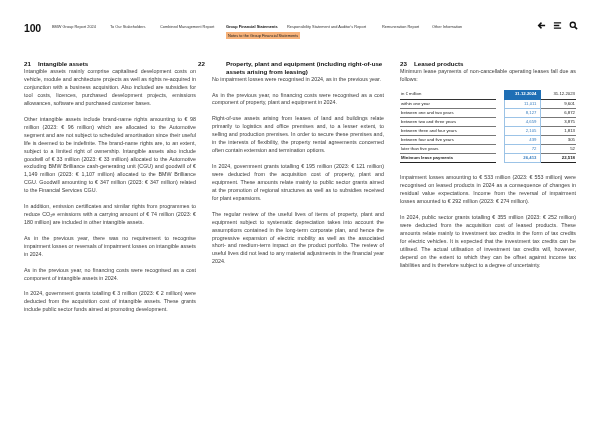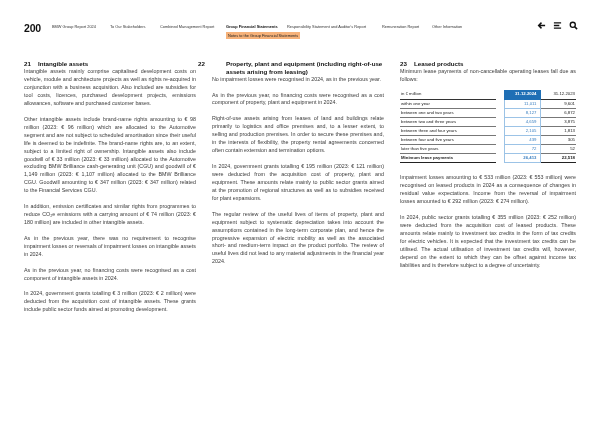--- a/index.html
+++ b/index.html
@@ -32,21 +32,21 @@
   .tbl td.c23 { text-align: right; color: #222; border-bottom: 0.7px solid #777; width: 36px; padding-left: 4px; }
   .tbl tr.head td.c24 { background: #1f6fb5; color: #fff; font-weight: bold; border-color: #1f6fb5; }
   .tbl tr.head td.lbl, .tbl tr.head td.c23 { border-bottom: 1px solid #333; }
   .tbl tr.total td { font-weight: bold; }
   .tbl tr.total td.lbl, .tbl tr.total td.c23 { border-bottom: 1.2px solid #222; }
 </style>
 </head>
 <body>
 
 <div class="header">
-  <div class="page-num">200</div>
+  <div class="page-num">100</div>
   <div class="nav" style="left:0;">
     <a class="nav-item" style="left:52px;">BMW Group Report 2024</a>
     <a class="nav-item" style="left:110px;">To Our Stakeholders</a>
     <a class="nav-item" style="left:160px;">Combined Management Report</a>
     <a class="nav-item active" style="left:226px;">Group Financial Statements</a>
     <a class="nav-item" style="left:287px;">Responsibility Statement and Auditor's Report</a>
     <a class="nav-item" style="left:382px;">Remuneration Report</a>
     <a class="nav-item" style="left:432px;">Other Information</a>
   </div>
   <a class="sub-nav">Notes to the Group Financial Statements</a>

